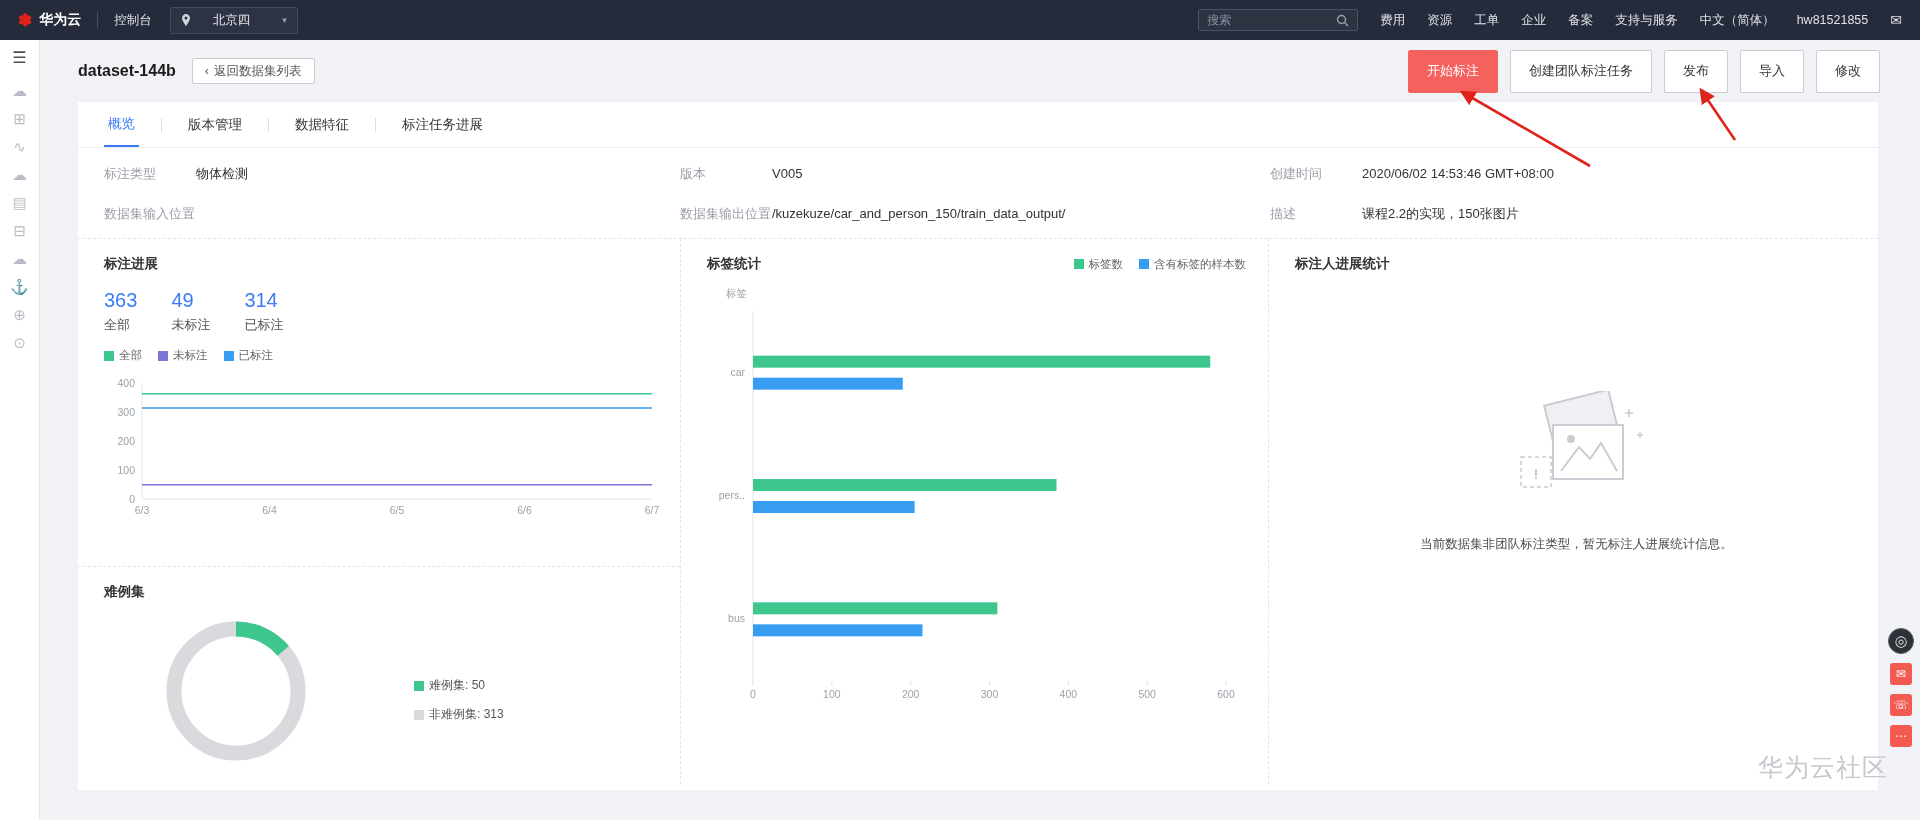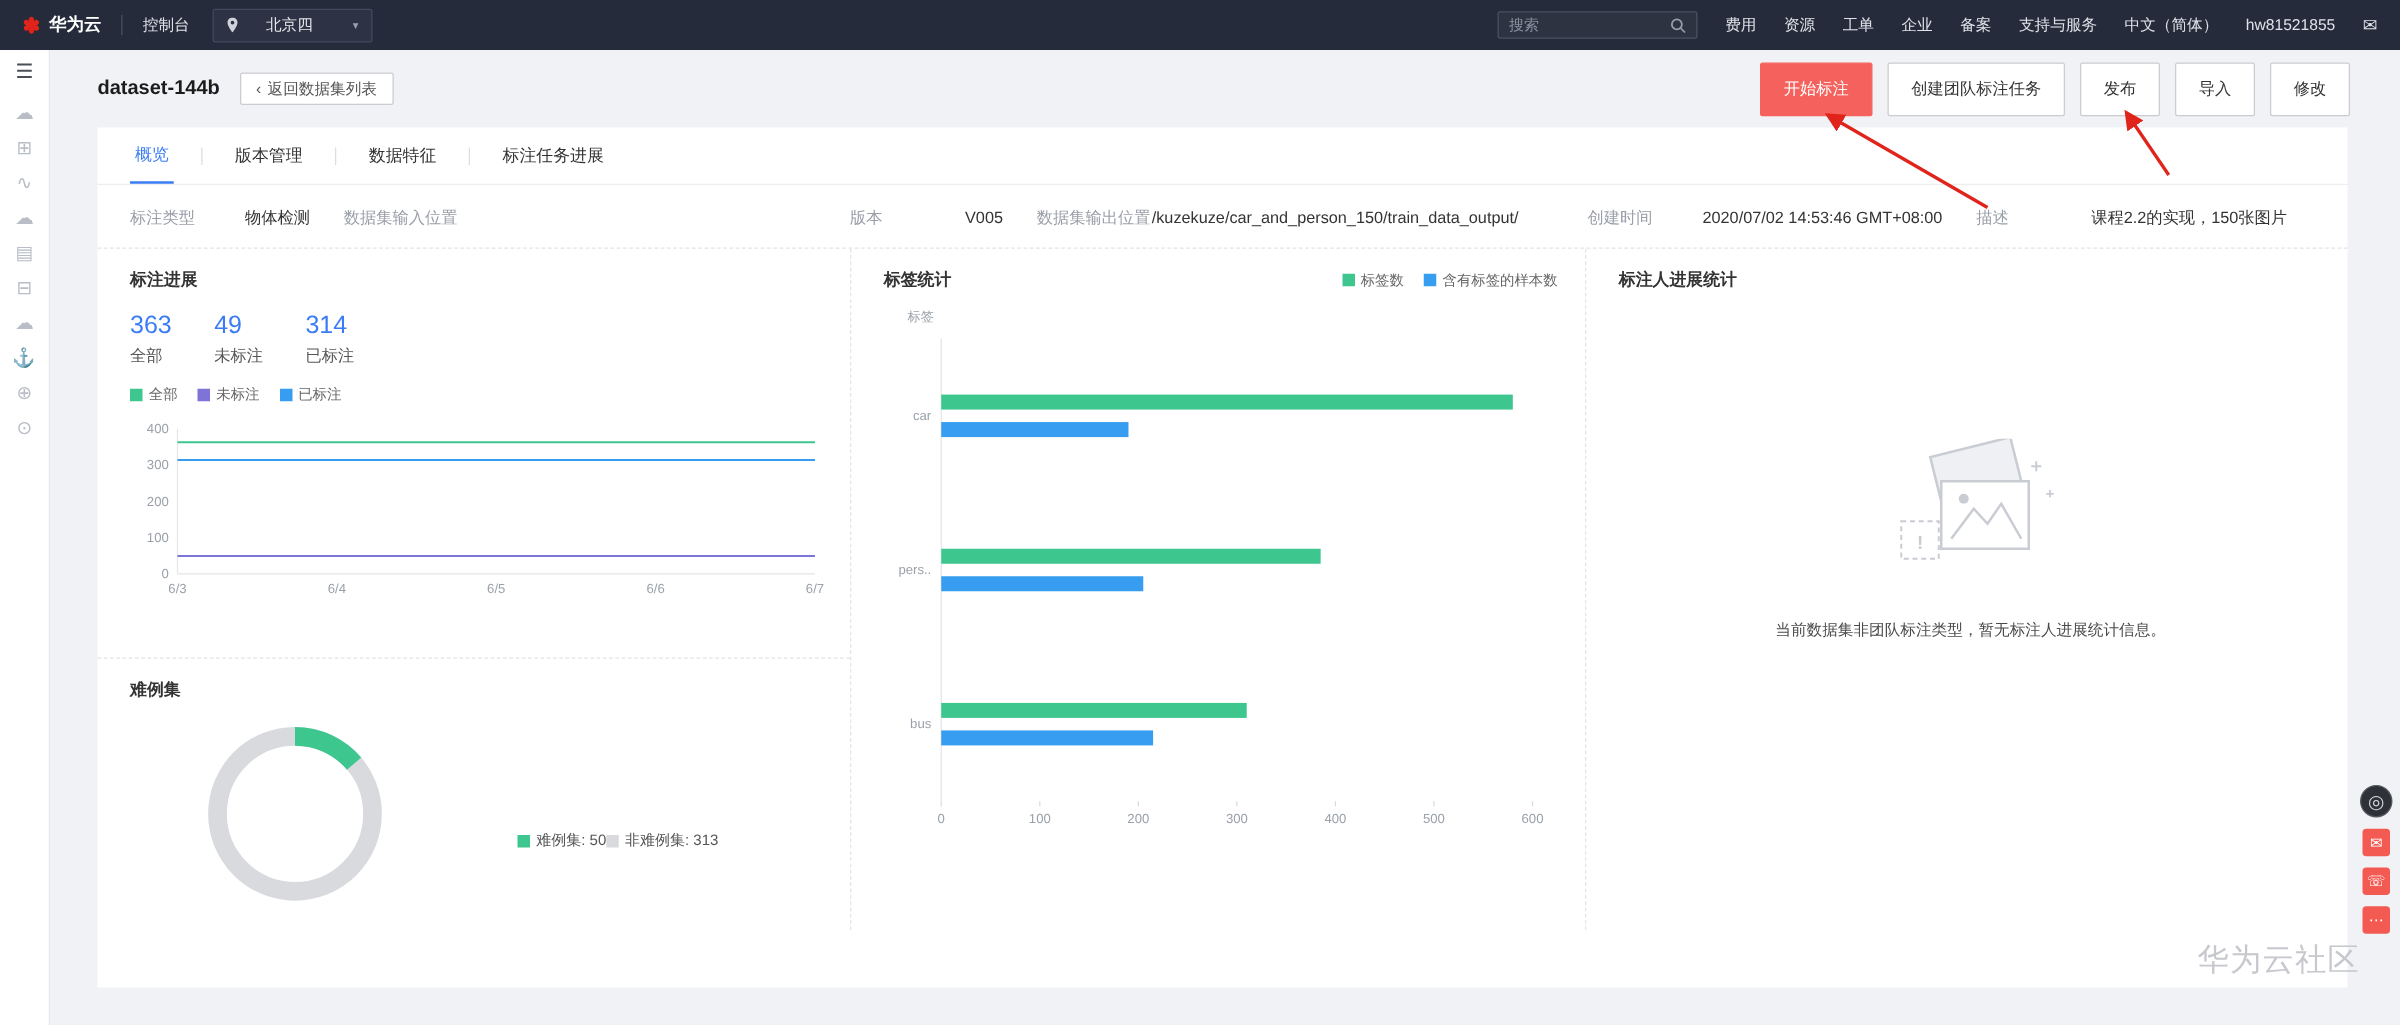--- a/index.html
+++ b/index.html
@@ -31,21 +31,21 @@
 .actions{margin-left:auto;display:flex;gap:12px}
 .btn{height:43px;padding:4px 18px;background:#fff;border:1px solid #c9ccd2;border-radius:2px;font-size:13px;color:#333;cursor:pointer;font-family:Liberation Serif, serif;white-space:nowrap}
 .btn-primary{background:#f5625d;border-color:#f5625d;color:#fff}
 
 .card{margin:0 42px 0 38px;height:688px;background:#fff}
 .tabs{height:46px;display:flex;align-items:center;padding:0 26px;border-bottom:1px solid #eceef0}
 .tab{font-size:13.5px;color:#333;padding:0 4px;height:100%;display:flex;align-items:center;cursor:pointer}
 .tab.active{color:#3b7cf5;font-weight:normal;border-bottom:2px solid #3b7cf5}
 .tab-sep{width:1px;height:14px;background:#dcdee2;margin:0 22px}
 .info{display:flex;padding:16px 0 14px 26px;border-bottom:1px dashed #e2e4e8}
-.info-col{display:flex;gap:7px}
+.info-col{display:flex;flex-direction:column;gap:20px}
 .info-col.c1{width:576px}
 .info-col.c2{width:590px}
 .info-col.c3{flex:1}
 .info-row{display:flex;font-size:13px;line-height:20px;padding-right:20px}
 .info-label{width:92px;color:#9a9ea8;flex:none}
 .info-value{color:#333;word-break:break-all}
 
 .panels{display:flex;height:545px}
 .p-col.c1{width:602px}
 .p-col.c2{width:588px;border-left:1px dashed #e2e4e8}
@@ -55,21 +55,21 @@
 .stats{display:flex;gap:34px;margin-top:16px}
 .stat-num{font-size:20px;color:#3b7cf5;cursor:pointer}
 .stat-label{font-size:13px;color:#555;margin-top:4px}
 .legend{display:flex;gap:16px;align-items:center;margin-top:14px}
 .lg-item{display:flex;align-items:center;gap:5px;font-size:11.5px;color:#666;white-space:nowrap}
 .sw{width:10px;height:10px;display:inline-block;flex:none;background:#ccc}
 .chart-mount{margin-top:10px}
 .hard-panel{padding:16px 0 0 26px}
 .hard-body{display:flex;margin-top:4px}
 .hard-donut{margin-left:46px}
-.hard-legend{display:flex;flex-direction:row;margin-left:92px;margin-top:40px}
+.hard-legend{display:flex;flex-direction:column;gap:12px;margin-left:92px;margin-top:72px}
 .hard-legend .lg-item{font-size:12px;color:#555}
 .panel2{padding:16px 22px 0 26px}
 .panel-head{display:flex;align-items:center}
 .panel-head .legend{margin:0 0 0 auto}
 .panel3{padding:16px 20px 0 26px}
 .empty{text-align:center;margin-top:118px}
 .empty-msg{font-size:12.5px;color:#4a4a4a;margin-top:24px}
 
 .watermark{position:absolute;right:32px;bottom:36px;font-size:25px;color:#c6c8cd;letter-spacing:1px}
 .arrows{position:absolute;top:0;left:0;pointer-events:none;z-index:50}
@@ -173,21 +173,21 @@
             <span class="info-value">V005</span>
           </div>
         <div class="info-row">
             <span class="info-label">数据集输出位置</span>
             <span class="info-value">/kuzekuze/car_and_person_150/train_data_output/</span>
           </div>
       </div>
       <div class="info-col c3">
         <div class="info-row">
             <span class="info-label">创建时间</span>
-            <span class="info-value">2020/07/02 14:53:46 GMT+08:00</span>
+            <span class="info-value">2020/06/02 14:53:46 GMT+08:00</span>
           </div>
         <div class="info-row">
             <span class="info-label">描述</span>
             <span class="info-value">课程2.2的实现，150张图片</span>
           </div>
       </div>
     </div>
 
     <div class="panels">
 

